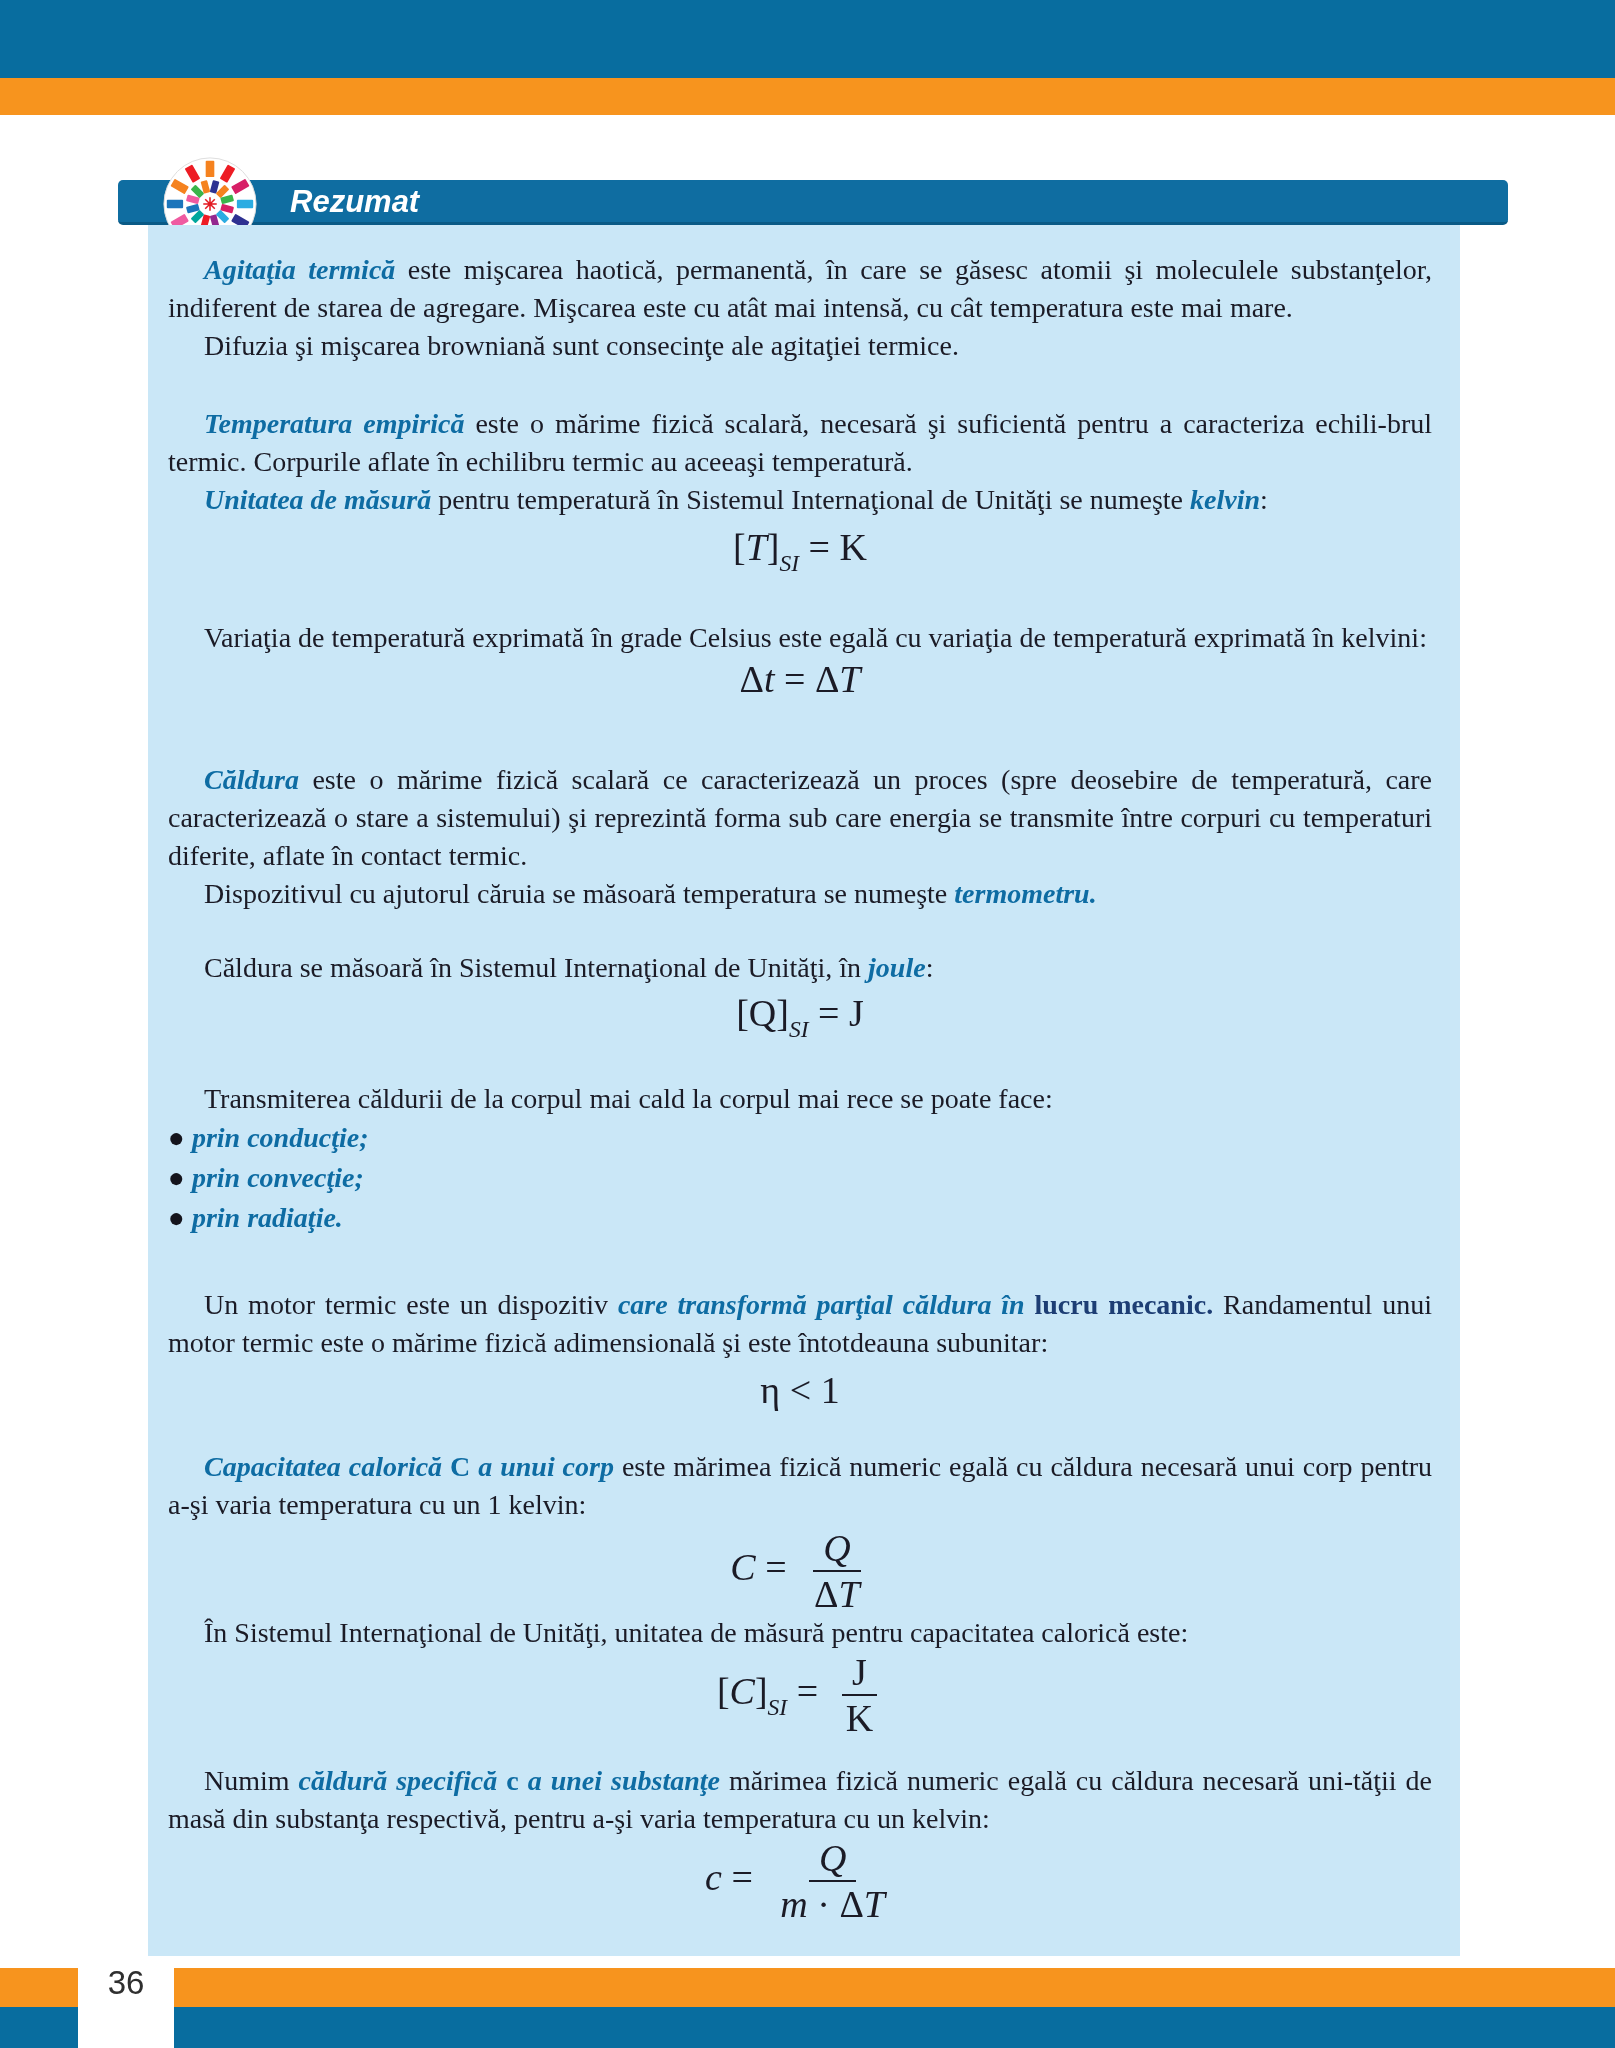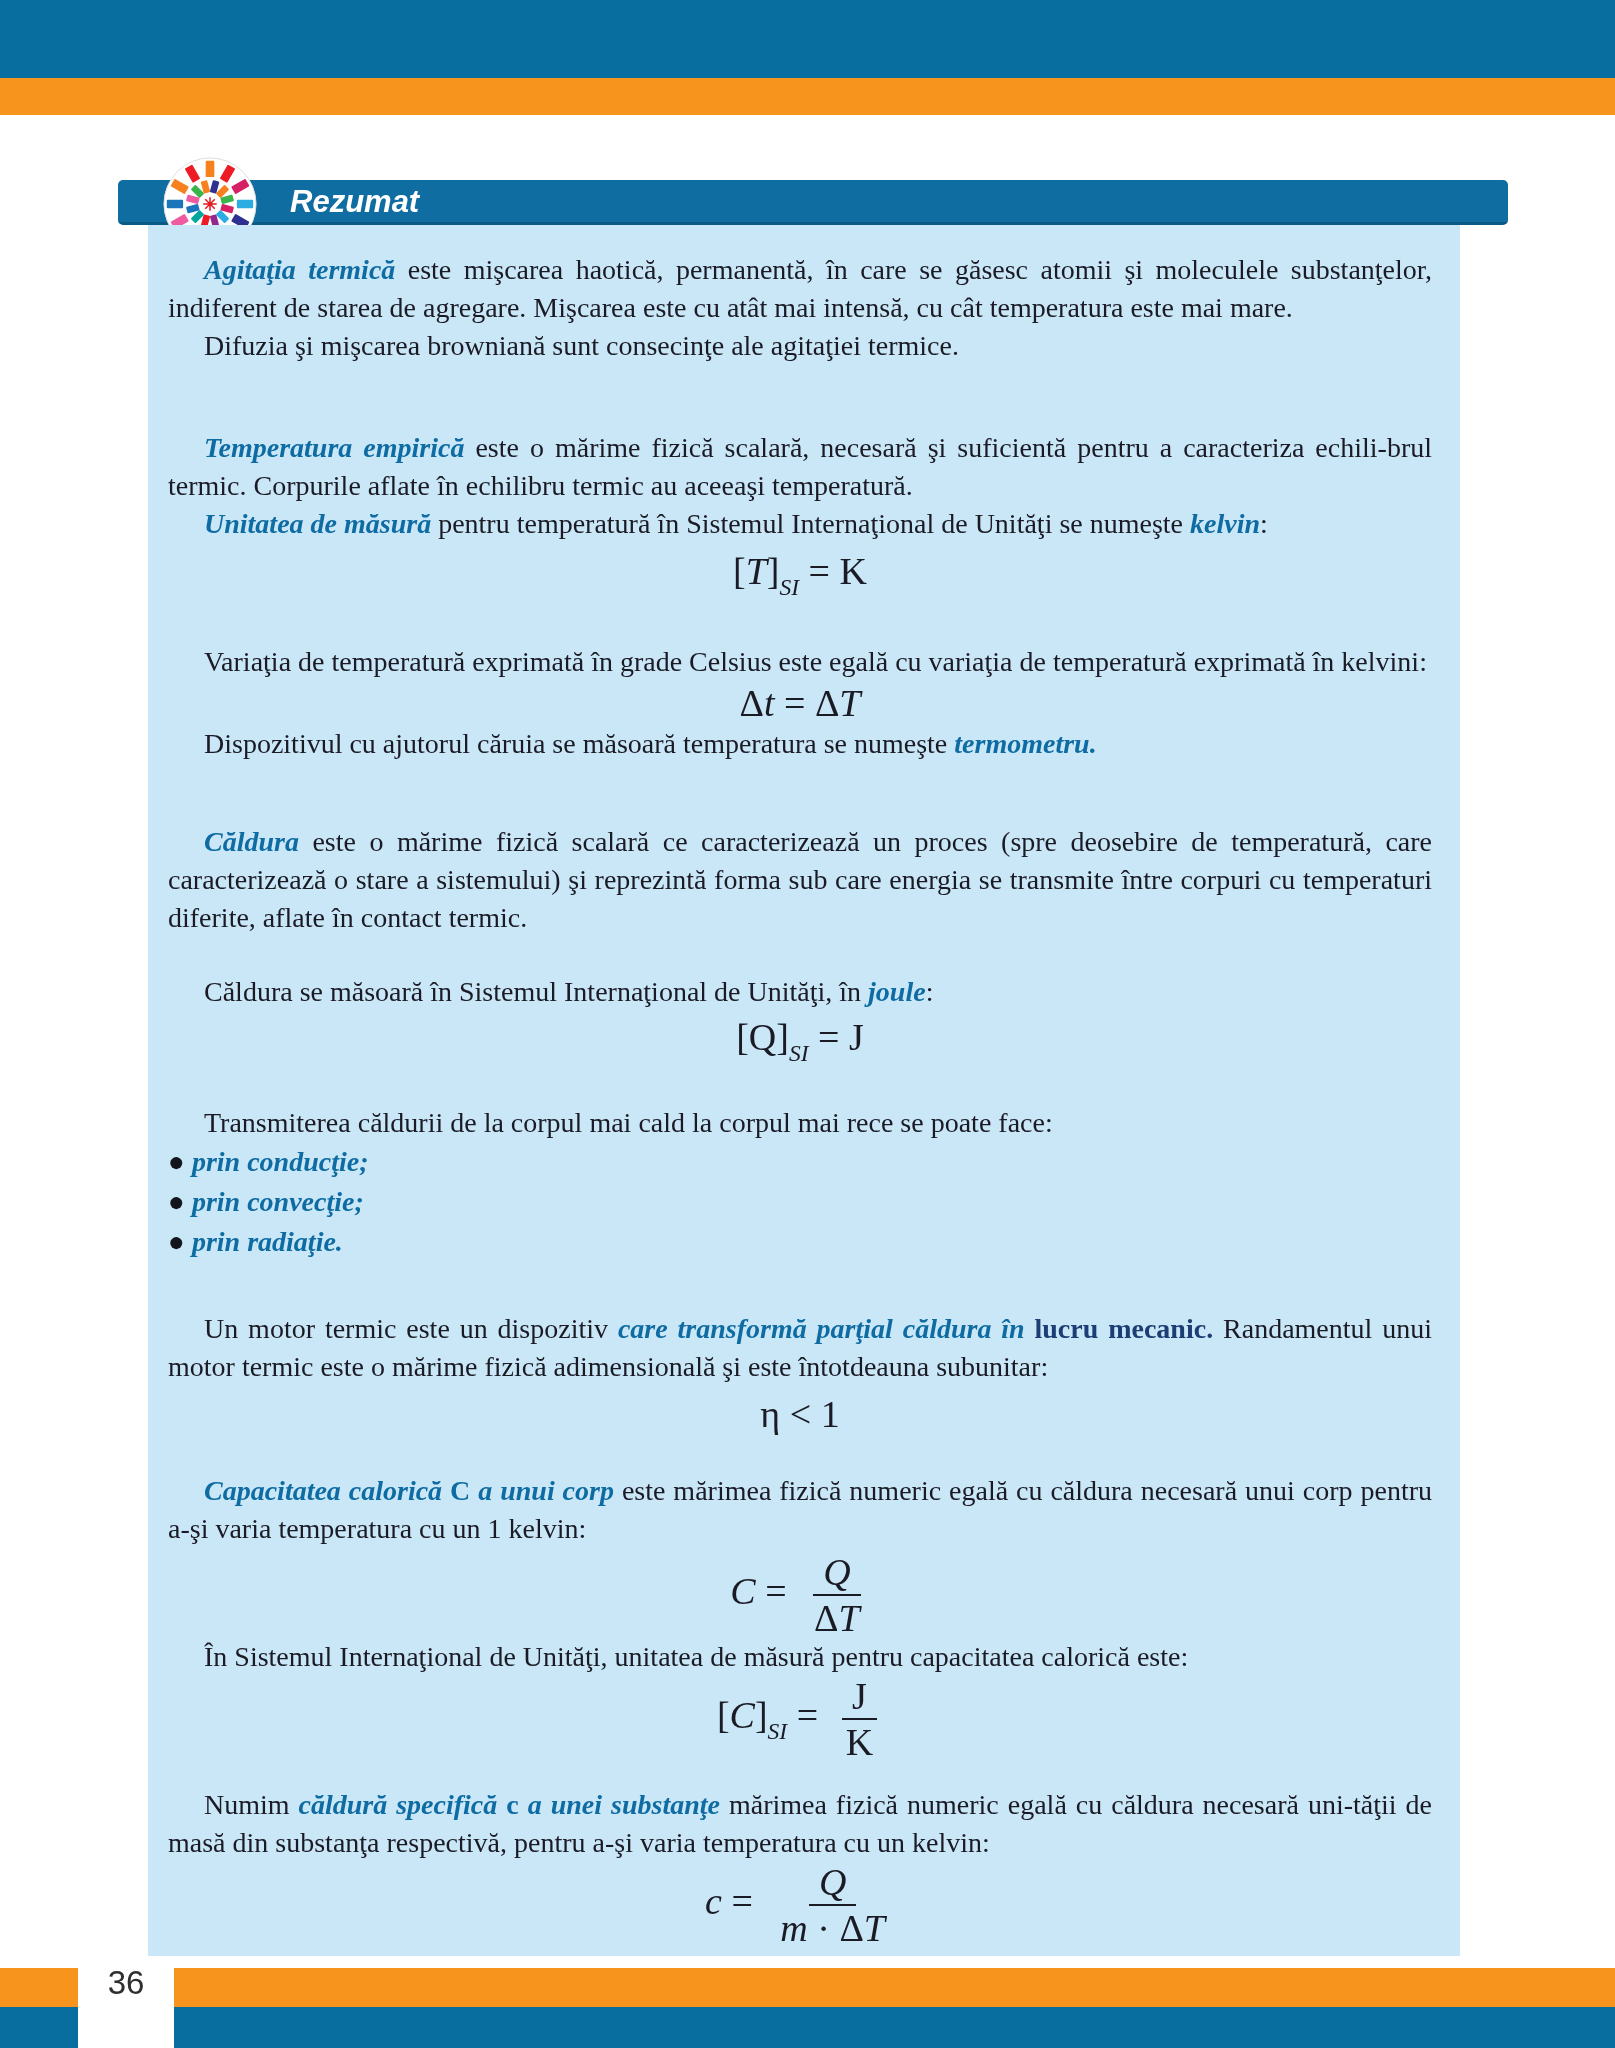--- a/index.html
+++ b/index.html
@@ -32,21 +32,21 @@
   .seg-up{font-style:normal;}
   .seg-it{font-style:italic;}
   .seg-sub{font-style:italic;font-size:0.62em;vertical-align:-0.45em;}
 
   .formula{font-size:38px;line-height:44px;text-align:center;text-indent:0;}
   .frac{display:inline-flex;flex-direction:column;align-items:center;vertical-align:middle;margin-left:8px;}
   .frac .num{padding:0 10px 2px;border-bottom:2px solid #1b1b26;line-height:40px;}
   .frac .den{padding:2px 10px 0;line-height:40px;}
 
   
-  .mt52{margin-top:64px;} .mt60{margin-top:60px;} .mt48{margin-top:48px;} .mt36{margin-top:36px;} .mt34{margin-top:34px;}
+  .mt52{margin-top:40px;} .mt60{margin-top:60px;} .mt48{margin-top:48px;} .mt36{margin-top:36px;} .mt34{margin-top:34px;}
   .mt30{margin-top:30px;} .mt24{margin-top:24px;} .mt6{margin-top:6px;} .mt4{margin-top:4px;}
 
   
   .bar-bottom-orange{position:absolute;left:0;top:1968px;width:1615px;height:39px;background:#f7941e;}
   .bar-bottom-blue{position:absolute;left:0;top:2007px;width:1615px;height:41px;background:#086d9f;}
   .page-number-box{position:absolute;left:78px;top:1960px;width:96px;height:88px;background:#ffffff;
                    text-align:center;z-index:5;}
   .page-number{display:inline-block;margin-top:4px;font-family:"Liberation Sans", sans-serif;
                font-size:33px;color:#2f2f2f;}
 </style>
@@ -105,23 +105,23 @@
 
     <p class="para"><span class="seg-accent">Agitaţia termică</span><span class="seg-plain"> este mişcarea haotică, permanentă, în care se găsesc atomii şi moleculele substanţelor, indiferent de starea de agregare. Mişcarea este cu atât mai intensă, cu cât temperatura este mai mare.</span></p>
     <p class="para"><span class="seg-plain">Difuzia şi mişcarea browniană sunt consecinţe ale agitaţiei termice.</span></p>
 
     <p class="para mt52"><span class="seg-accent">Temperatura empirică</span><span class="seg-plain"> este o mărime fizică scalară, necesară şi suficientă pentru a caracteriza echili-brul termic. Corpurile aflate în echilibru termic au aceeaşi temperatură.</span></p>
     <p class="para"><span class="seg-accent">Unitatea de măsură</span><span class="seg-plain"> pentru temperatură în Sistemul Internaţional de Unităţi se numeşte </span><span class="seg-accent">kelvin</span><span class="seg-plain">:</span></p>
     <div class="formula mt6"><span class="seg-up">[</span><span class="seg-it">T</span><span class="seg-up">]</span><span class="seg-sub">SI</span><span class="seg-up"> = K</span></div>
 
     <p class="para mt34"><span class="seg-plain">Variaţia de temperatură exprimată în grade Celsius este egală cu variaţia de temperatură exprimată în kelvini:</span></p>
     <div class="formula"><span class="seg-up">Δ</span><span class="seg-it">t</span><span class="seg-up"> = </span><span class="seg-up">Δ</span><span class="seg-it">T</span></div>
+    <p class="para mt60"><span class="seg-accent">Căldura</span><span class="seg-plain"> este o mărime fizică scalară ce caracterizează un proces (spre deosebire de temperatură, care caracterizează o stare a sistemului) şi reprezintă forma sub care energia se transmite între corpuri cu temperaturi diferite, aflate în contact termic.</span></p>
+
     <p class="para"><span class="seg-plain">Dispozitivul cu ajutorul căruia se măsoară temperatura se numeşte </span><span class="seg-accent">termometru.</span></p>
-
-    <p class="para mt60"><span class="seg-accent">Căldura</span><span class="seg-plain"> este o mărime fizică scalară ce caracterizează un proces (spre deosebire de temperatură, care caracterizează o stare a sistemului) şi reprezintă forma sub care energia se transmite între corpuri cu temperaturi diferite, aflate în contact termic.</span></p>
 
     <p class="para mt36"><span class="seg-plain">Căldura se măsoară în Sistemul Internaţional de Unităţi, în </span><span class="seg-accent">joule</span><span class="seg-plain">:</span></p>
     <div class="formula mt4"><span class="seg-up">[Q]</span><span class="seg-sub">SI</span><span class="seg-up"> = J</span></div>
 
     <p class="para mt30"><span class="seg-plain">Transmiterea căldurii de la corpul mai cald la corpul mai rece se poate face:</span></p>
     <p class="bullet-line"><span class="seg-bullet">● </span><span class="seg-accent">prin conducţie;</span></p>
     <p class="bullet-line"><span class="seg-bullet">● </span><span class="seg-accent">prin convecţie;</span></p>
     <p class="bullet-line"><span class="seg-bullet">● </span><span class="seg-accent">prin radiaţie.</span></p>
 
     <p class="para mt48"><span class="seg-plain">Un motor termic este un dispozitiv </span><span class="seg-accent">care transformă parţial căldura în </span><span class="seg-navy">lucru mecanic.</span><span class="seg-plain"> Randamentul unui motor termic este o mărime fizică adimensională şi este întotdeauna subunitar:</span></p>

